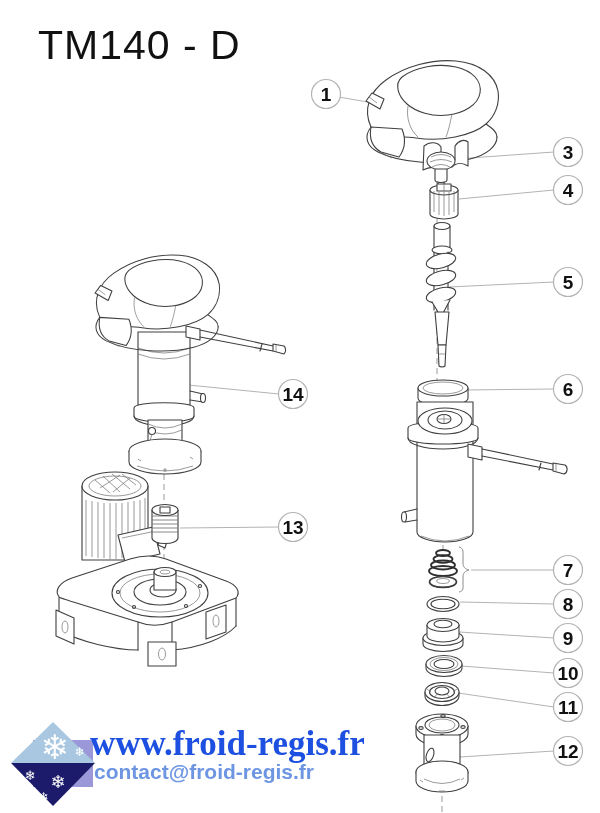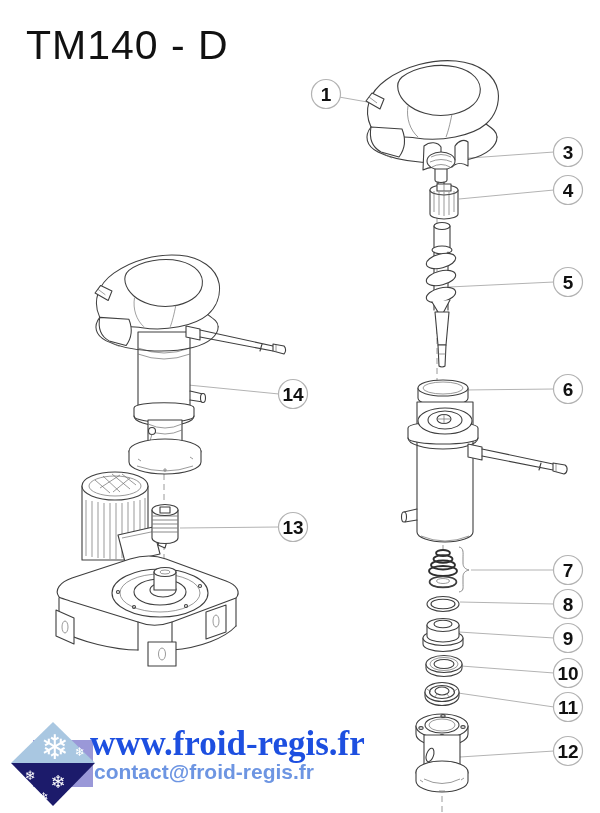--- a/index.html
+++ b/index.html
@@ -1,18 +1,18 @@
 <!DOCTYPE html>
 <html><head>
 <meta charset="utf-8">
 <style>
   html,body{margin:0;padding:0;background:#fff;}
   #page{position:relative;width:600px;height:813px;background:#fff;overflow:hidden;
         font-family:"Liberation Sans",sans-serif;}
-  #title{position:absolute;left:26px;top:22px;font-size:41px;letter-spacing:1px;
+  #title{position:absolute;left:38px;top:22px;font-size:41px;letter-spacing:1px;
          color:#111;font-family:"Liberation Sans",sans-serif;}
   svg{position:absolute;left:0;top:0;}
   .ln  {fill:none;stroke:#3f3f3f;stroke-width:1.1;stroke-linejoin:round;stroke-linecap:round;}
   .lnf {fill:#ffffff;stroke:#3f3f3f;stroke-width:1.1;stroke-linejoin:round;stroke-linecap:round;}
   .thin{fill:none;stroke:#6f6f6f;stroke-width:0.7;}
   .sp  {fill:none;stroke:#2e2e2e;stroke-width:1.8;}
   .dash{fill:none;stroke:#9a9a9a;stroke-width:1;stroke-dasharray:6 4;}
   .leader{fill:none;stroke:#b3b3b3;stroke-width:1;}
   .co  {fill:#fff;stroke:#b3b3b3;stroke-width:1.2;}
   .cn  {font:700 19px "Liberation Sans",sans-serif;fill:#111;text-anchor:middle;}

